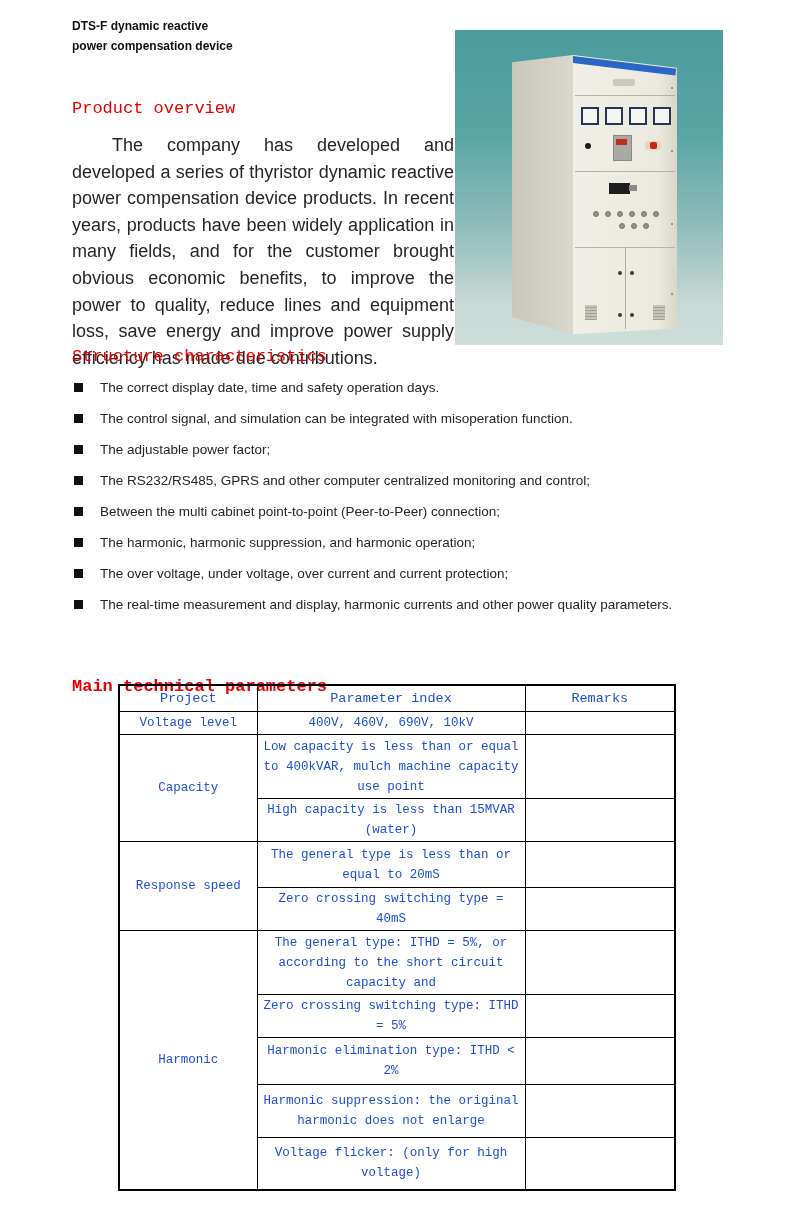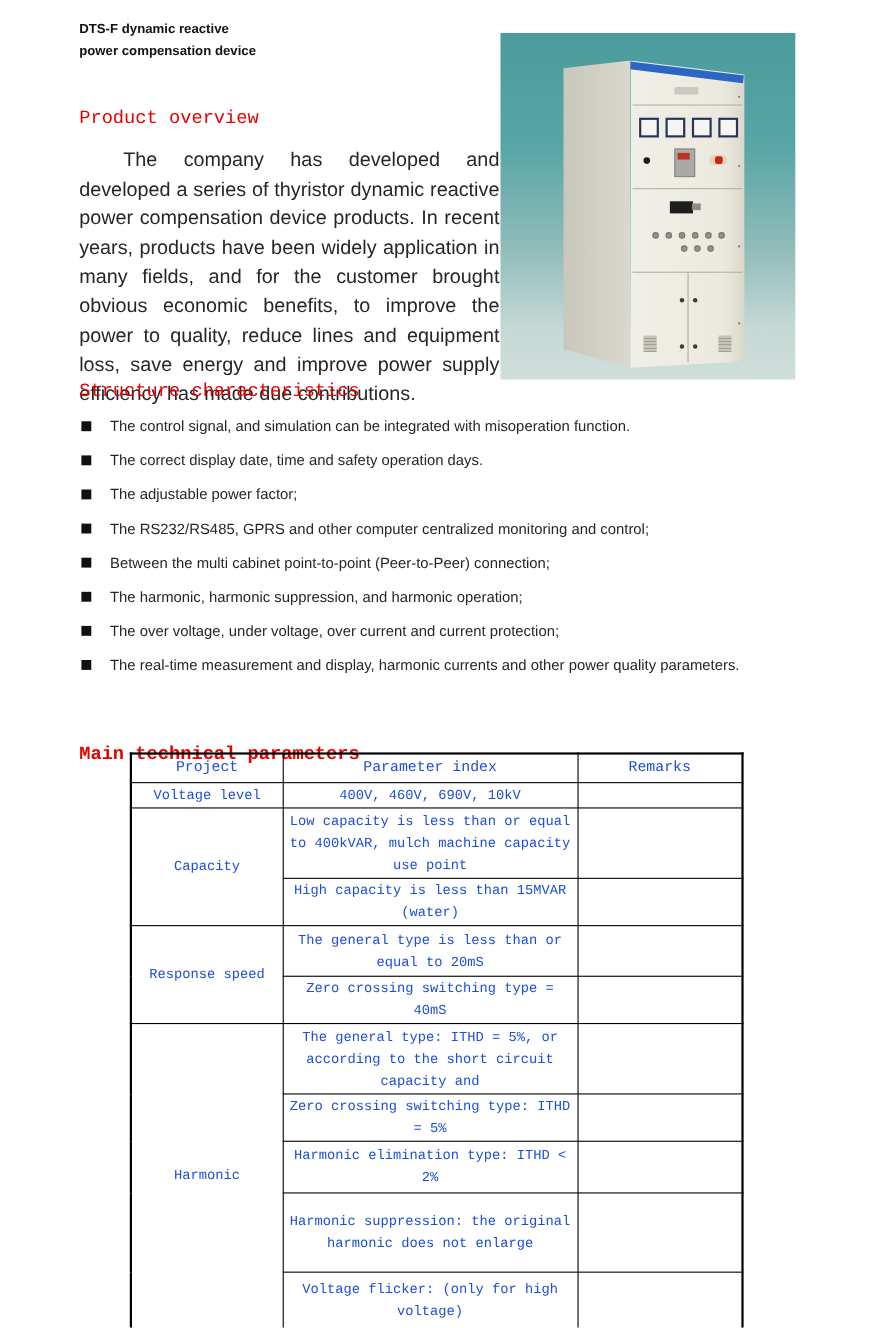--- a/index.html
+++ b/index.html
@@ -38,21 +38,21 @@
   .ptable .c3{width:150px;}
   .hrow td{font-size:13.5px;height:23px;}
   .rh-volt{height:22px;}
   .rh-cap1{height:64px;}
   .rh-cap2{height:43px;}
   .rh-rs1{height:46px;}
   .rh-rs2{height:41px;}
   .rh-h1{height:64px;}
   .rh-h2{height:42px;}
   .rh-h3{height:47px;}
-  .rh-h4{height:72px;}
+  .rh-h4{height:53px;}
   .rh-h5{height:52px;}
   
   .product-photo{position:absolute;left:455px;top:30px;width:268px;height:315px;
     background:linear-gradient(180deg,#4c9b9d 0%,#57a5a5 32%,#8fbcb9 62%,#c6d9d5 86%,#cfdeda 100%);}
   .cab-side{position:absolute;left:57px;top:25px;width:61px;height:285px;
     background:linear-gradient(90deg,#c9c7bb,#dad8cc);
     clip-path:polygon(100% 0%,100% 98%,0% 92%,0% 2.5%);}
   .cab-front{position:absolute;left:118px;top:25px;width:104px;height:285px;
     background:linear-gradient(90deg,#f0efe7 0%,#ebe9df 82%,#d9d7c9 100%);
     clip-path:polygon(0 0,100% 4.5%,100% 96%,0 98%);}
@@ -147,25 +147,25 @@
     </div>
   </div>
 
   <h2 class="red-heading h-overview">Product overview</h2>
   <p class="overview-body">The company has developed and developed a series of thyristor dynamic reactive power compensation device products. In recent years, products have been widely application in many fields, and for the customer brought obvious economic benefits, to improve the power to quality, reduce lines and equipment loss, save energy and improve power supply efficiency has made due contributions.</p>
 
   <h2 class="red-heading h-structure">Structure characteristics</h2>
   <ul class="bullets">
     <li>
         <span class="sq"></span>
+        <span class="bt">The correct display date, time and safety operation days.</span>
+      </li>
+    <li>
+        <span class="sq"></span>
         <span class="bt">The control signal, and simulation can be integrated with misoperation function.</span>
-      </li>
-    <li>
-        <span class="sq"></span>
-        <span class="bt">The correct display date, time and safety operation days.</span>
       </li>
     <li>
         <span class="sq"></span>
         <span class="bt">The adjustable power factor;</span>
       </li>
     <li>
         <span class="sq"></span>
         <span class="bt">The RS232/RS485, GPRS and other computer centralized monitoring and control;</span>
       </li>
     <li>

